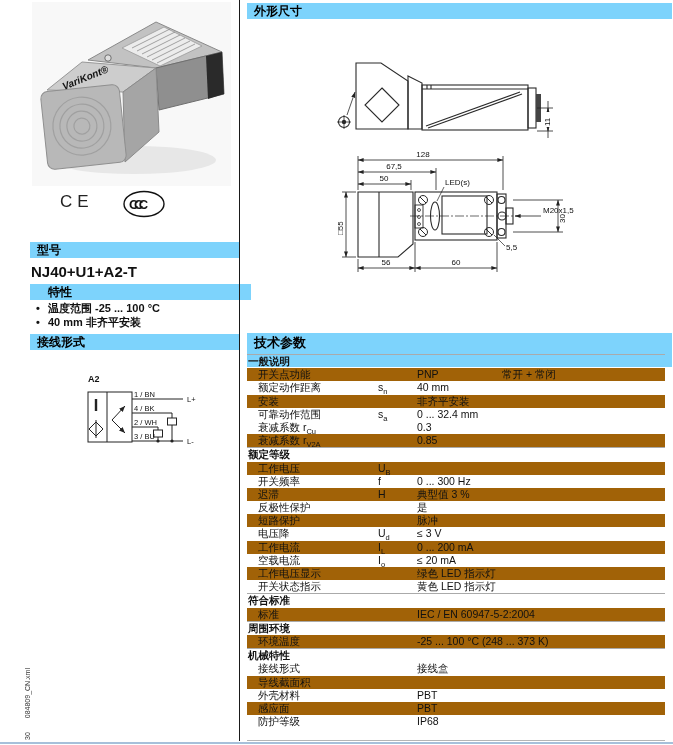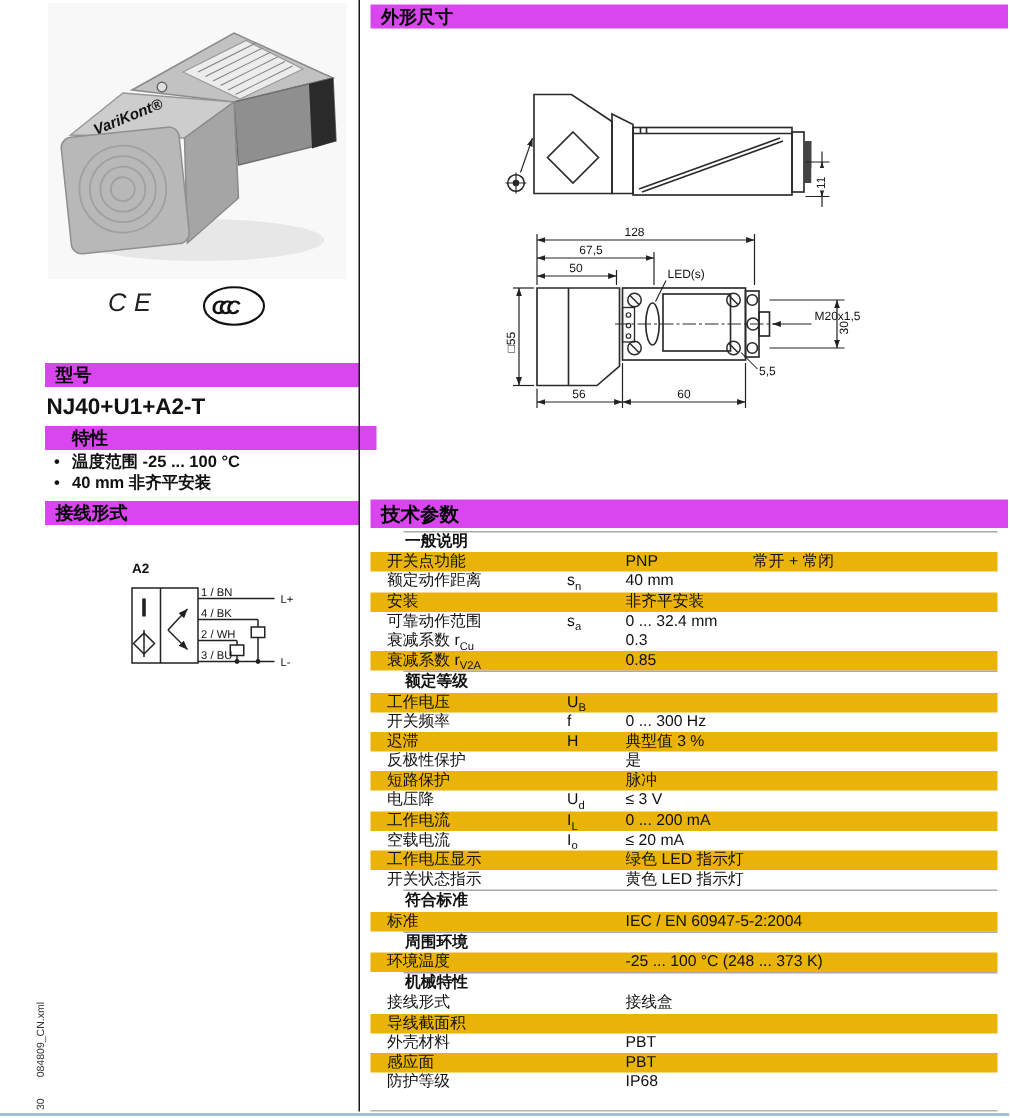--- a/index.html
+++ b/index.html
@@ -1,24 +1,24 @@
 <!DOCTYPE html>
 <html><head>
 <meta charset="utf-8">
 <style>
   html,body{margin:0;padding:0;background:#fff;}
   .page{position:relative;width:673px;height:745px;background:#fff;overflow:hidden;
         font-family:"Liberation Sans",sans-serif;color:#111;}
   
-  .bar{background:#d946ef;color:#000;font-weight:bold;font-size:12px;
+  .bar{background:#7dd3fc;color:#000;font-weight:bold;font-size:12px;
        line-height:16px;height:16px;padding-left:7px;}
   
   .left-col{position:absolute;left:30px;top:0;width:203px;}
   .photo{position:absolute;left:0;top:2px;}
-  .marks{position:absolute;left:12px;top:190px;width:203px;height:28px;font-style:italic;}
+  .marks{position:absolute;left:0;top:190px;width:203px;height:28px;}
   .ce-mark{position:absolute;left:30px;top:2px;font-size:17px;font-weight:500;
            letter-spacing:5px;color:#222;}
   .ccc-mark{position:absolute;left:92px;top:0;}
   .bar-model{position:absolute;left:0;top:242px;width:203px;}
   .model-value{position:absolute;left:1px;top:263px;font-size:15px;font-weight:bold;}
   .bar-feat{position:absolute;left:0;top:284px;width:203px;padding-left:18px;}
   .feat-list{position:absolute;left:0;top:302px;margin:0;padding:0;list-style:none;
              font-size:11px;line-height:13.5px;}
   .feat-list li{padding-left:18px;position:relative;font-weight:bold;}
   .feat-list li::before{content:"•";position:absolute;left:6px;}
@@ -29,27 +29,27 @@
   .foot-grey{position:absolute;left:247px;top:740px;width:418px;height:1px;background:#b5b5b5;}
   .foot-blue{position:absolute;left:0;top:742px;width:673px;height:2px;background:#a6c0da;}
   
   .edge-text{position:absolute;left:24px;top:740px;transform:rotate(-90deg);
              transform-origin:0 0;font-size:7px;color:#333;white-space:nowrap;}
   .edge-file{margin-left:14px;}
   
   .right-col{position:absolute;left:247px;top:0;width:418px;}
   .bar-dim{position:absolute;left:0;top:3px;width:418px;}
   .drawing{position:absolute;left:0;top:22px;}
-  .bar-tech{position:absolute;left:0;top:333px;width:418px;height:19px;
+  .bar-tech{position:absolute;left:0;top:333px;width:418px;height:34px;
             line-height:19px;font-size:13px;}
   .tech-table{position:absolute;left:0;top:354px;width:418px;font-size:10.5px;}
   .t-sec{font-weight:bold;height:13.2px;line-height:13.2px;border-top:1px solid #aaa;
-         padding-left:1px;margin-left:22px;}
+         padding-left:1px;}
   .t-row{display:flex;height:13.2px;line-height:13.2px;}
-  .t-row.shade{background:#eab308;}
+  .t-row.shade{background:#a16207;}
   .t-label{width:120px;padding-left:11px;white-space:nowrap;}
   .t-sym{width:39px;}
   .t-val{flex:1;position:relative;white-space:nowrap;}
   .t-val2{position:absolute;left:85px;}
   sub{font-size:7.5px;}
   
   svg text{font-family:"Liberation Sans",sans-serif;fill:#111;}
 </style>
 </head>
 <body>

